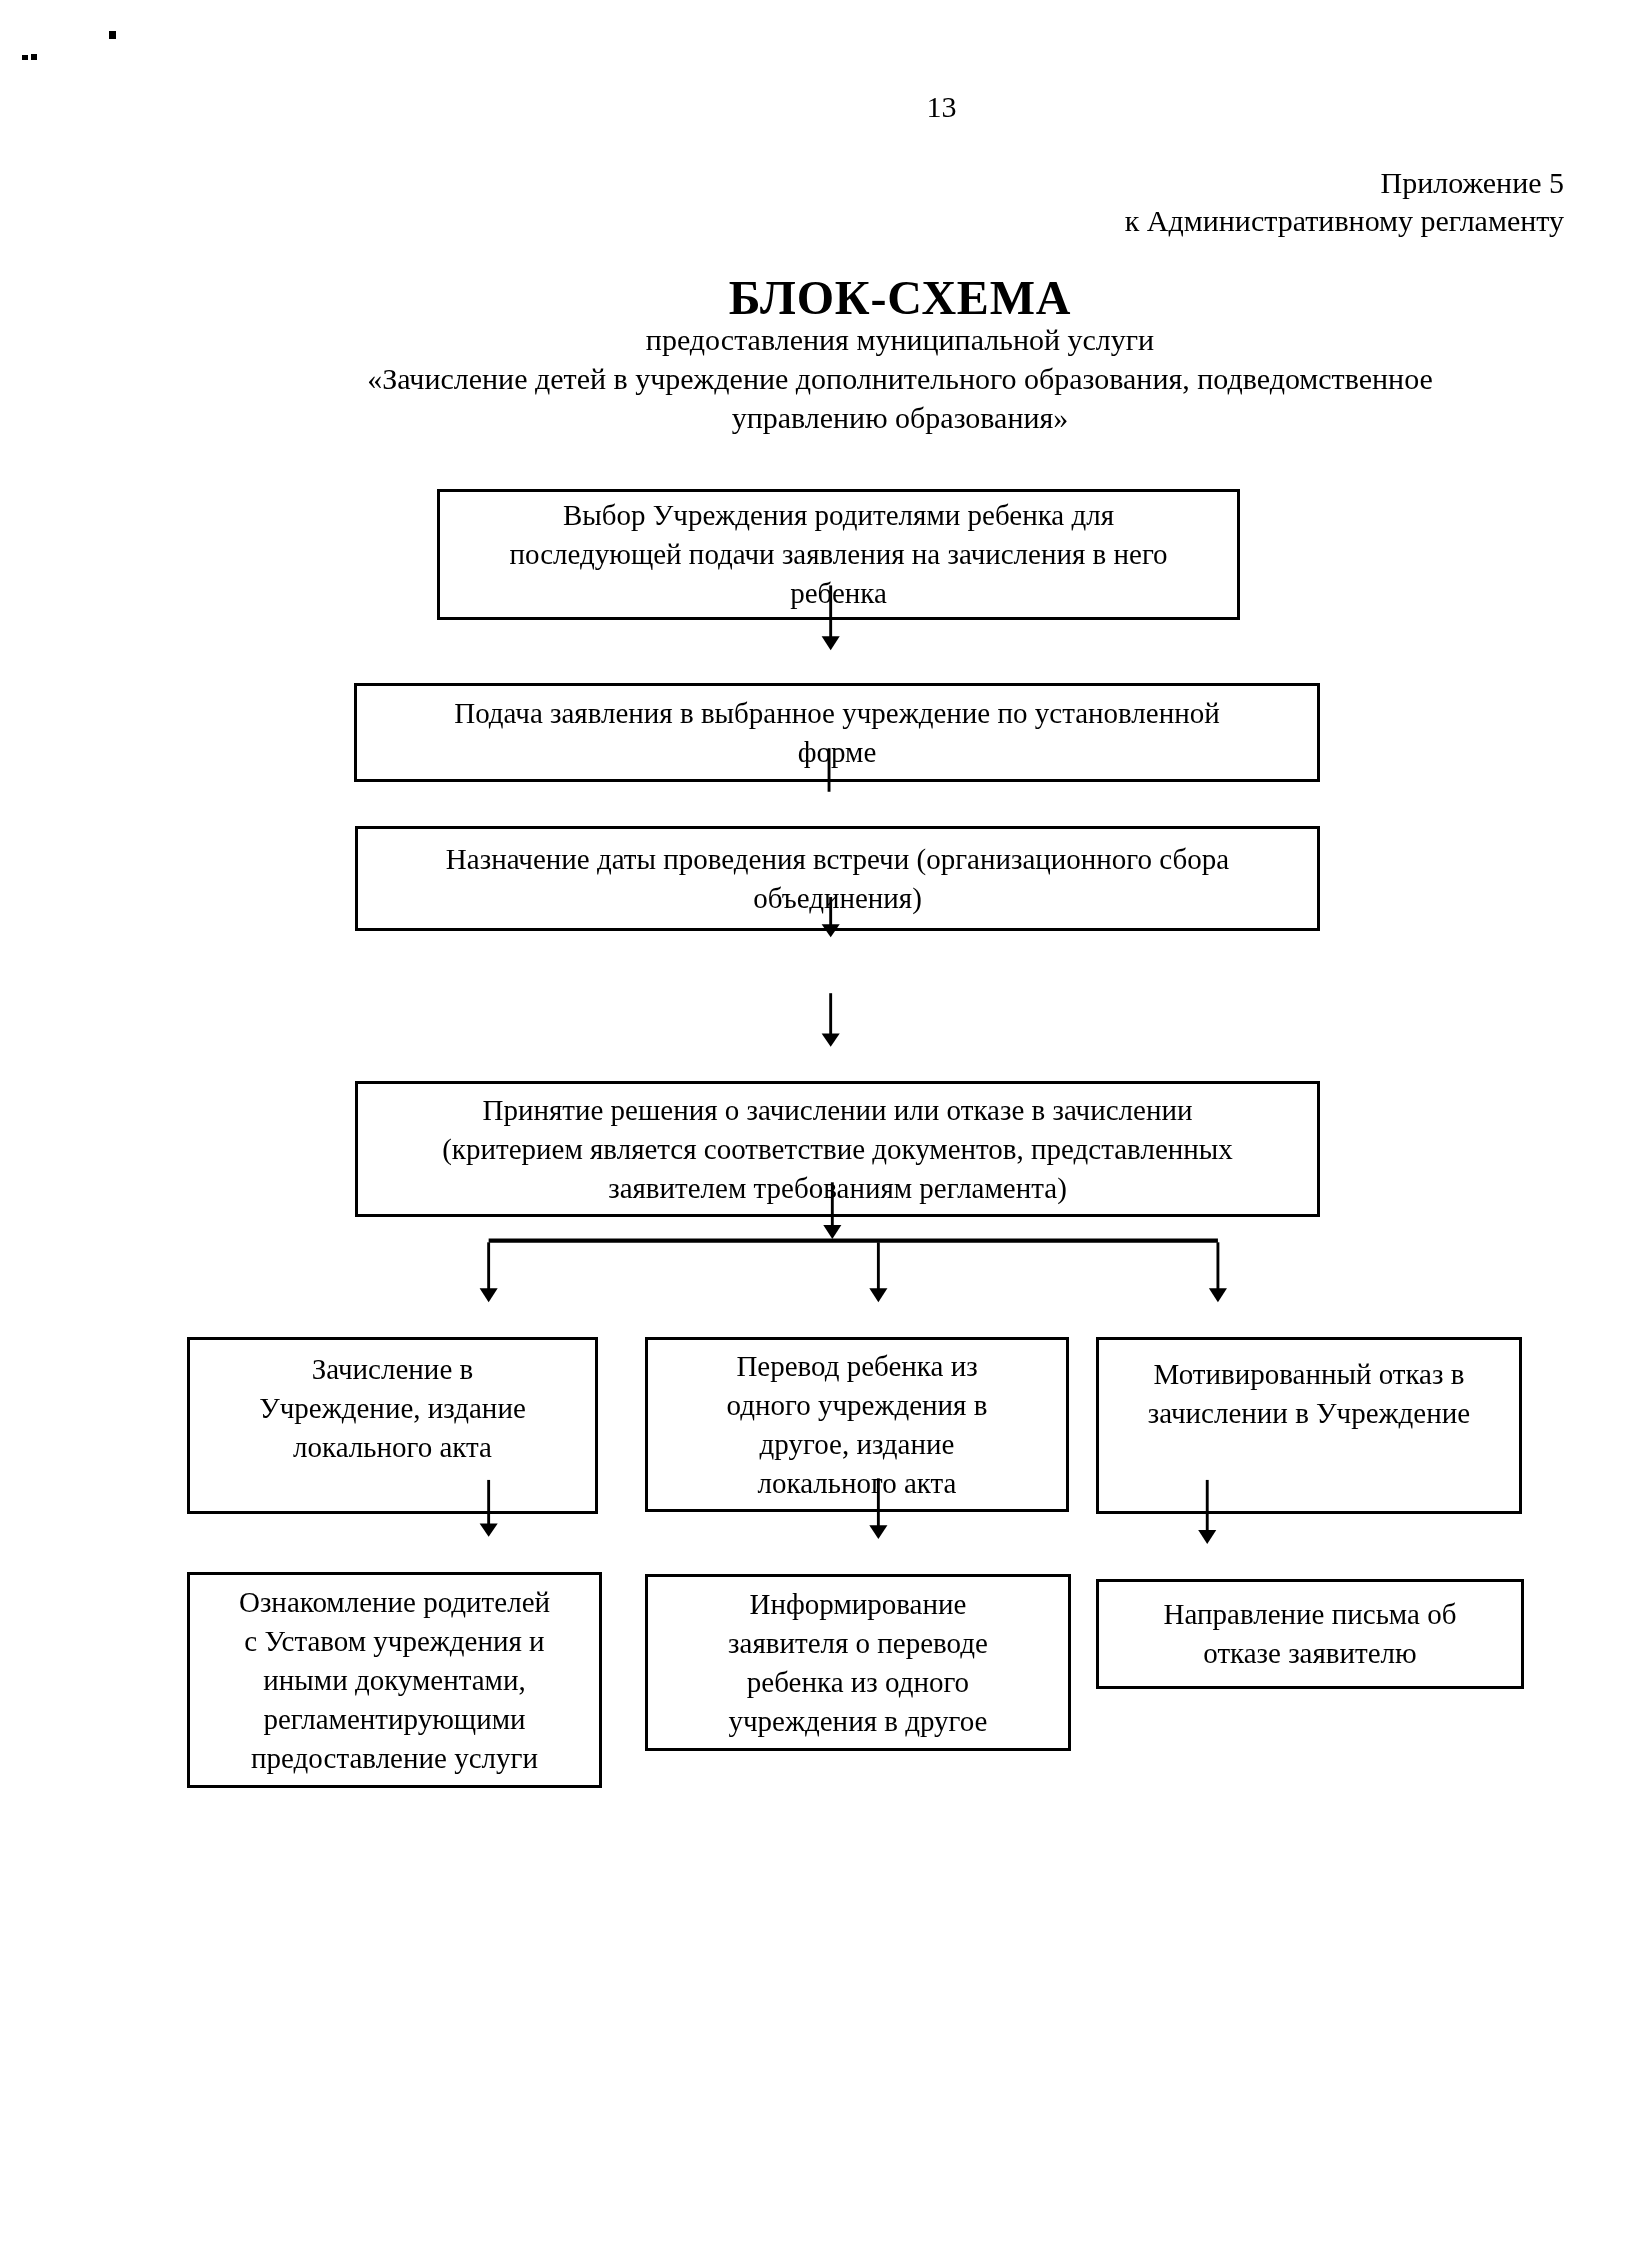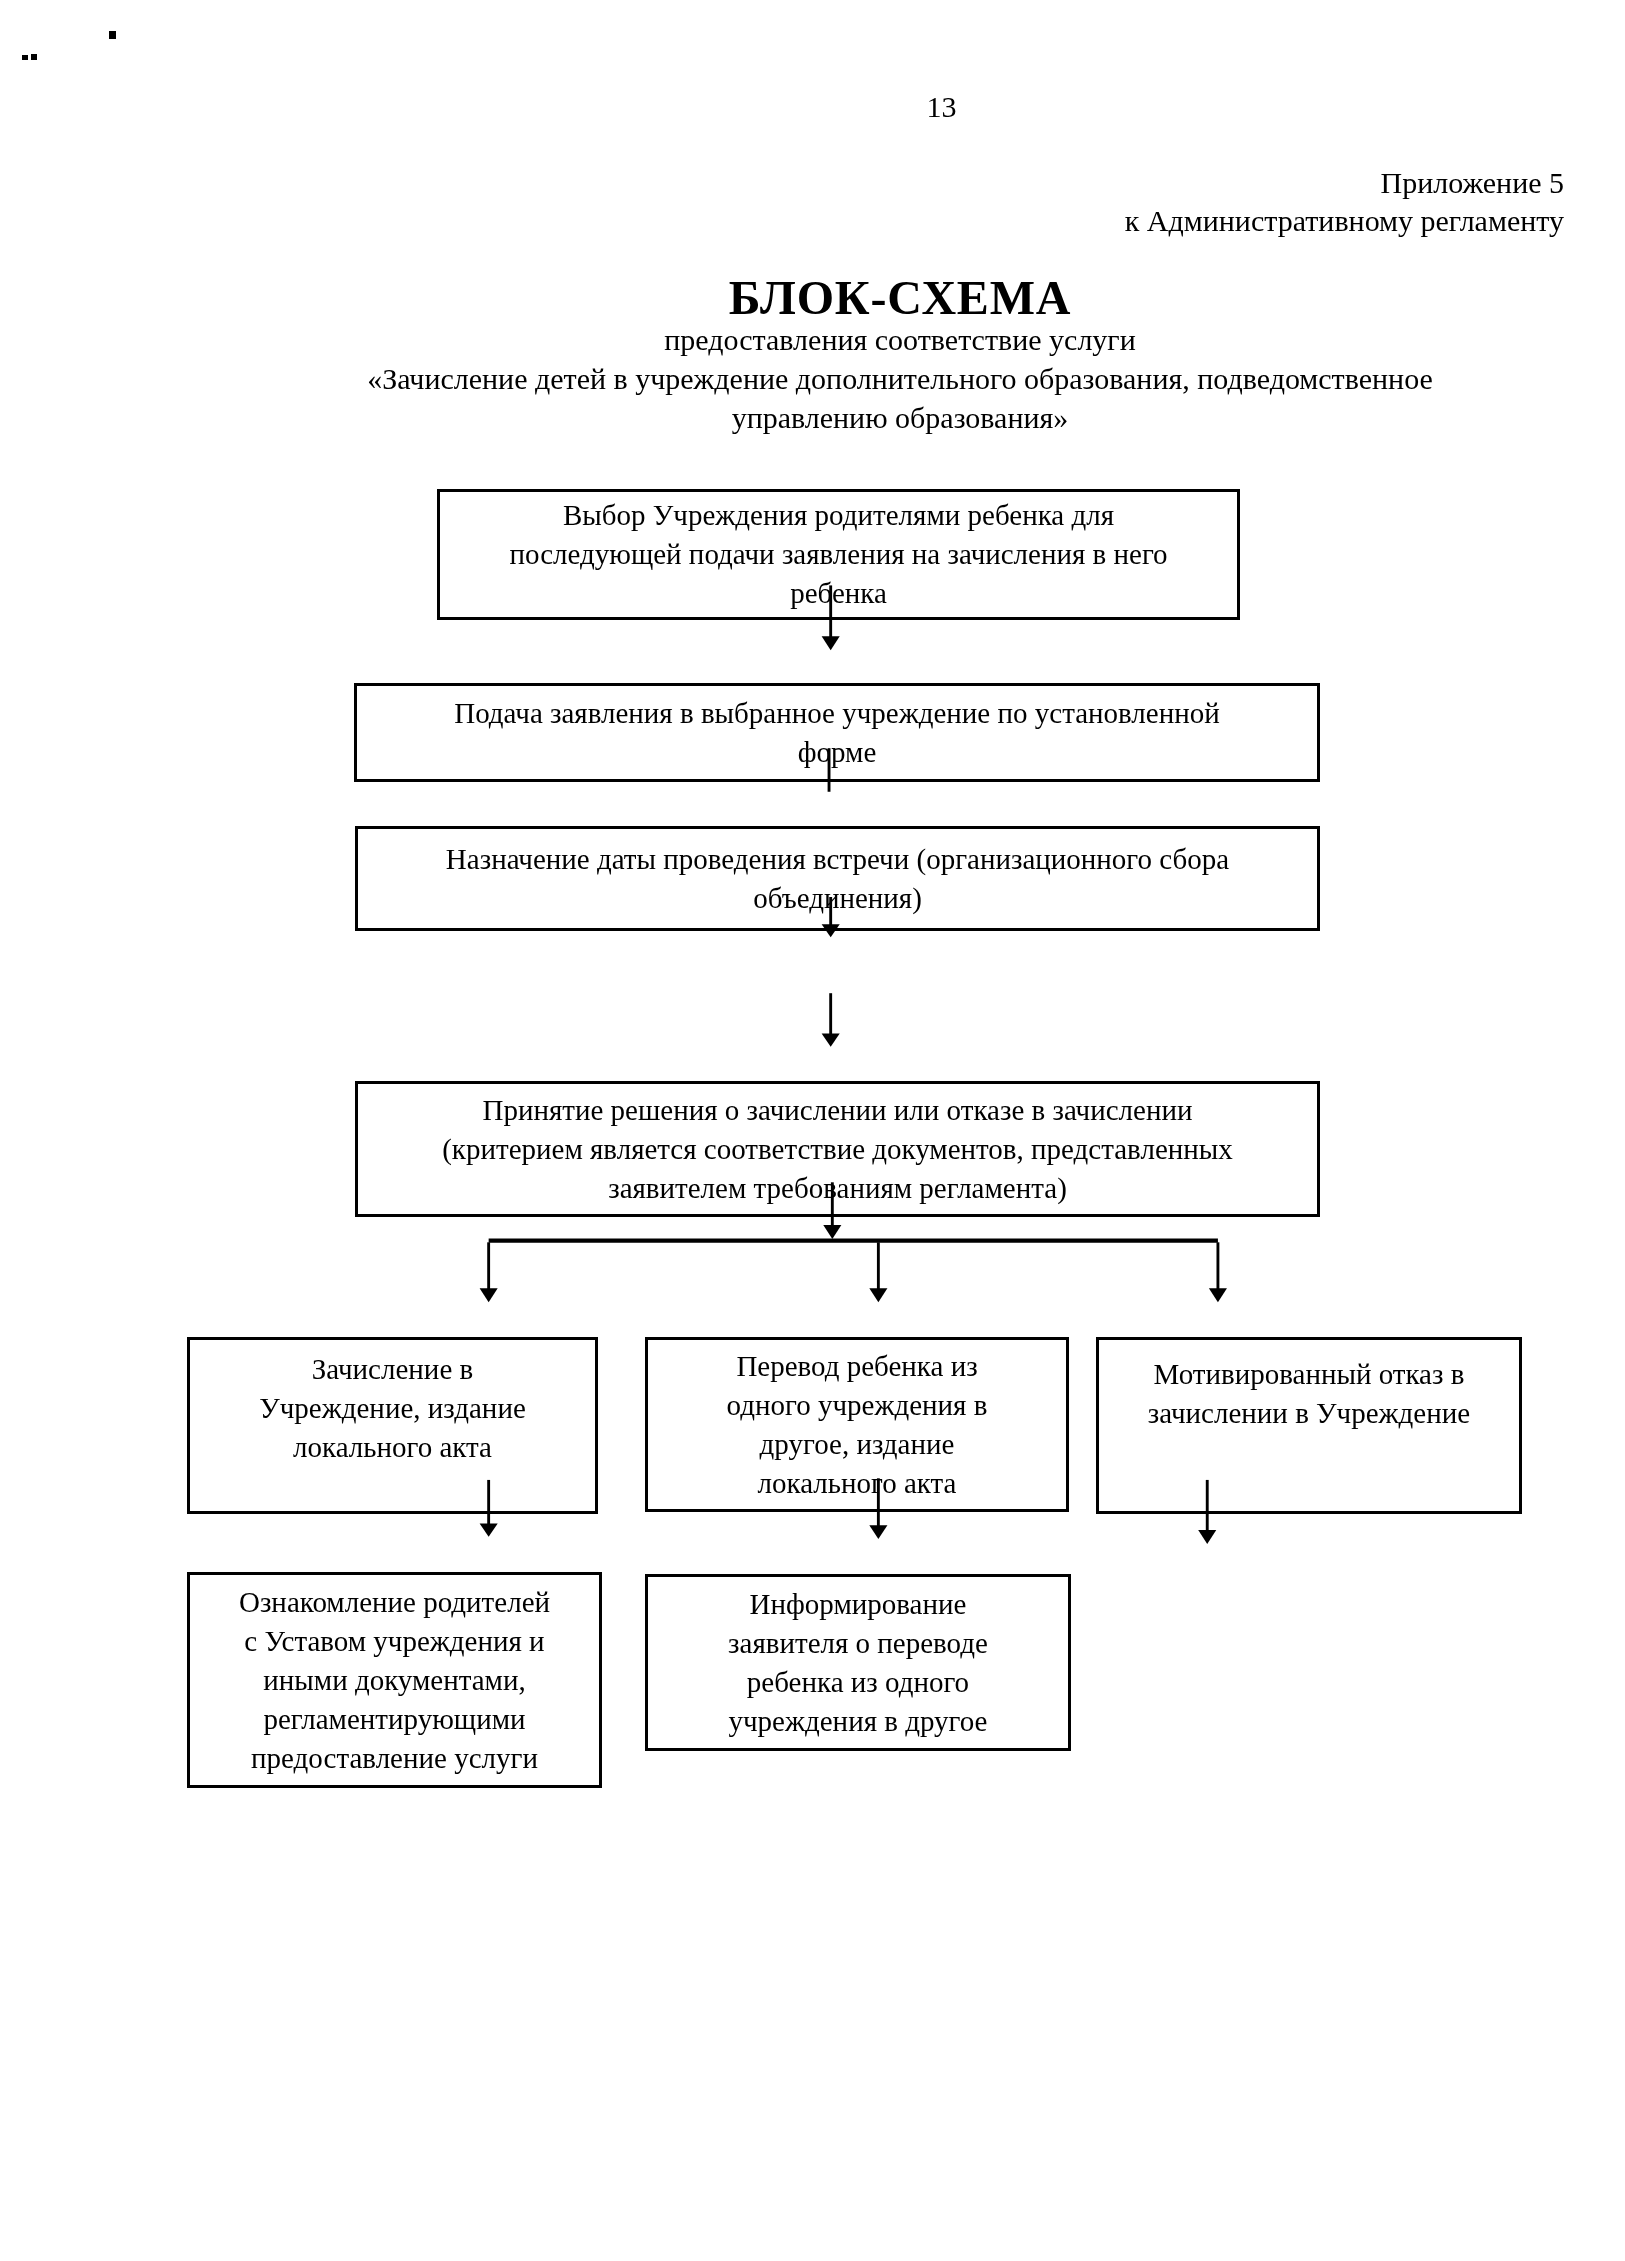--- a/index.html
+++ b/index.html
@@ -77,21 +77,21 @@
 
   <div class="page-number">13</div>
 
   <div class="appendix">
     <div>Приложение 5</div>
     <div>к Административному регламенту</div>
   </div>
 
   <div class="title-block">
     <div class="title-main">БЛОК-СХЕМА</div>
-    <div class="title-sub">предоставления соответствие услуги</div>
+    <div class="title-sub">предоставления муниципальной услуги</div>
     <div class="title-sub">«Зачисление детей в учреждение дополнительного образования, подведомственное</div>
     <div class="title-sub">управлению образования»</div>
   </div>
 
   <svg class="connectors" viewBox="0 0 1977 2750" xmlns="http://www.w3.org/2000/svg">
 
     <line x1="1010" y1="712" x2="1010" y2="776"></line>
     <polygon points="999,774 1021,774 1010,791"></polygon>
 
     <line x1="1008" y1="910" x2="1008" y2="963"></line>
@@ -152,15 +152,17 @@
 с Уставом учреждения и
 иными документами,
 регламентирующими
 предоставление услуги</div>
 
   <div class="flow-box" style="left:645px; top:1540px; width:426px; height:177px;">Информирование
 заявителя о переводе
 ребенка из одного
 учреждения в другое</div>
 
+  <div class="flow-box" style="left:1096px; top:1545px; width:428px; height:110px;">Направление письма об
+отказе заявителю</div>
 
 </div>
 
 
 </body></html>

